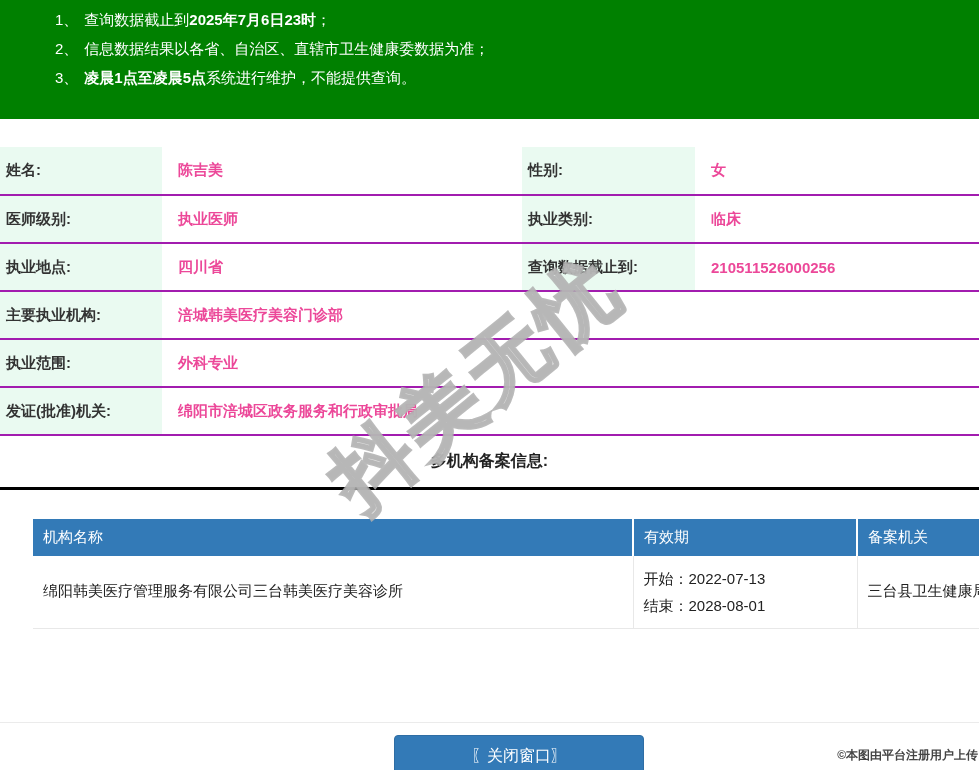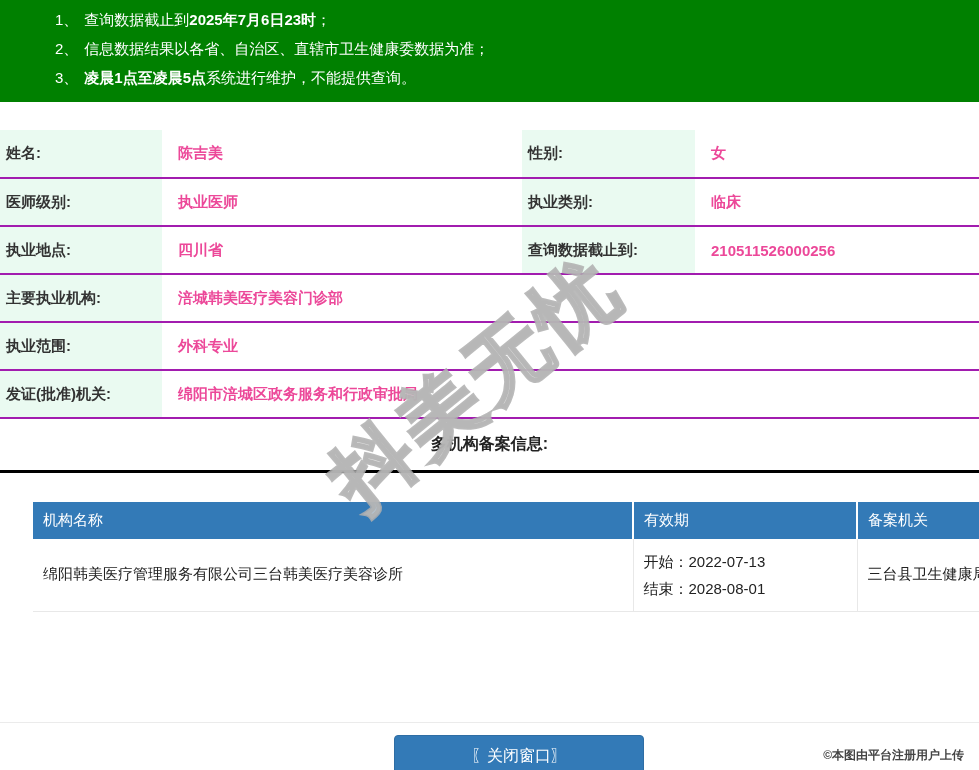--- a/index.html
+++ b/index.html
@@ -7,21 +7,21 @@
     width: 979px; height: 770px;
     background: #ffffff;
     font-family: "Liberation Sans", "DejaVu Sans", sans-serif;
     overflow: hidden;
     position: relative;
     color: #333;
   }
 
   
   .notice {
-    width: 979px; height: 102px;
+    width: 979px; height: 119px;
     background: #008000;
     color: #ffffff;
     padding: 5px 10px 0 55px;
     font-size: 15px;
     line-height: 29px;
   }
   .notice .num { margin-right: 6px; }
   .notice b { font-weight: bold; }
 
   
@@ -99,21 +99,21 @@
     border: 1px solid #2e6da4;
     border-radius: 4px;
     color: #ffffff;
     font-size: 16px;
     font-family: "Liberation Sans", "DejaVu Sans", sans-serif;
     cursor: pointer;
     text-align: center;
   }
   .uploader-note {
     position: absolute;
-    right: 15px; top: 747px;
+    right: 1px; top: 747px;
     font-size: 12px;
     font-weight: bold;
     color: #444;
     text-shadow: -1px -1px 0 #fff, 1px -1px 0 #fff, -1px 1px 0 #fff, 1px 1px 0 #fff;
   }
 
   
   .watermark {
     position: absolute;
     left: 477px; top: 385px;

